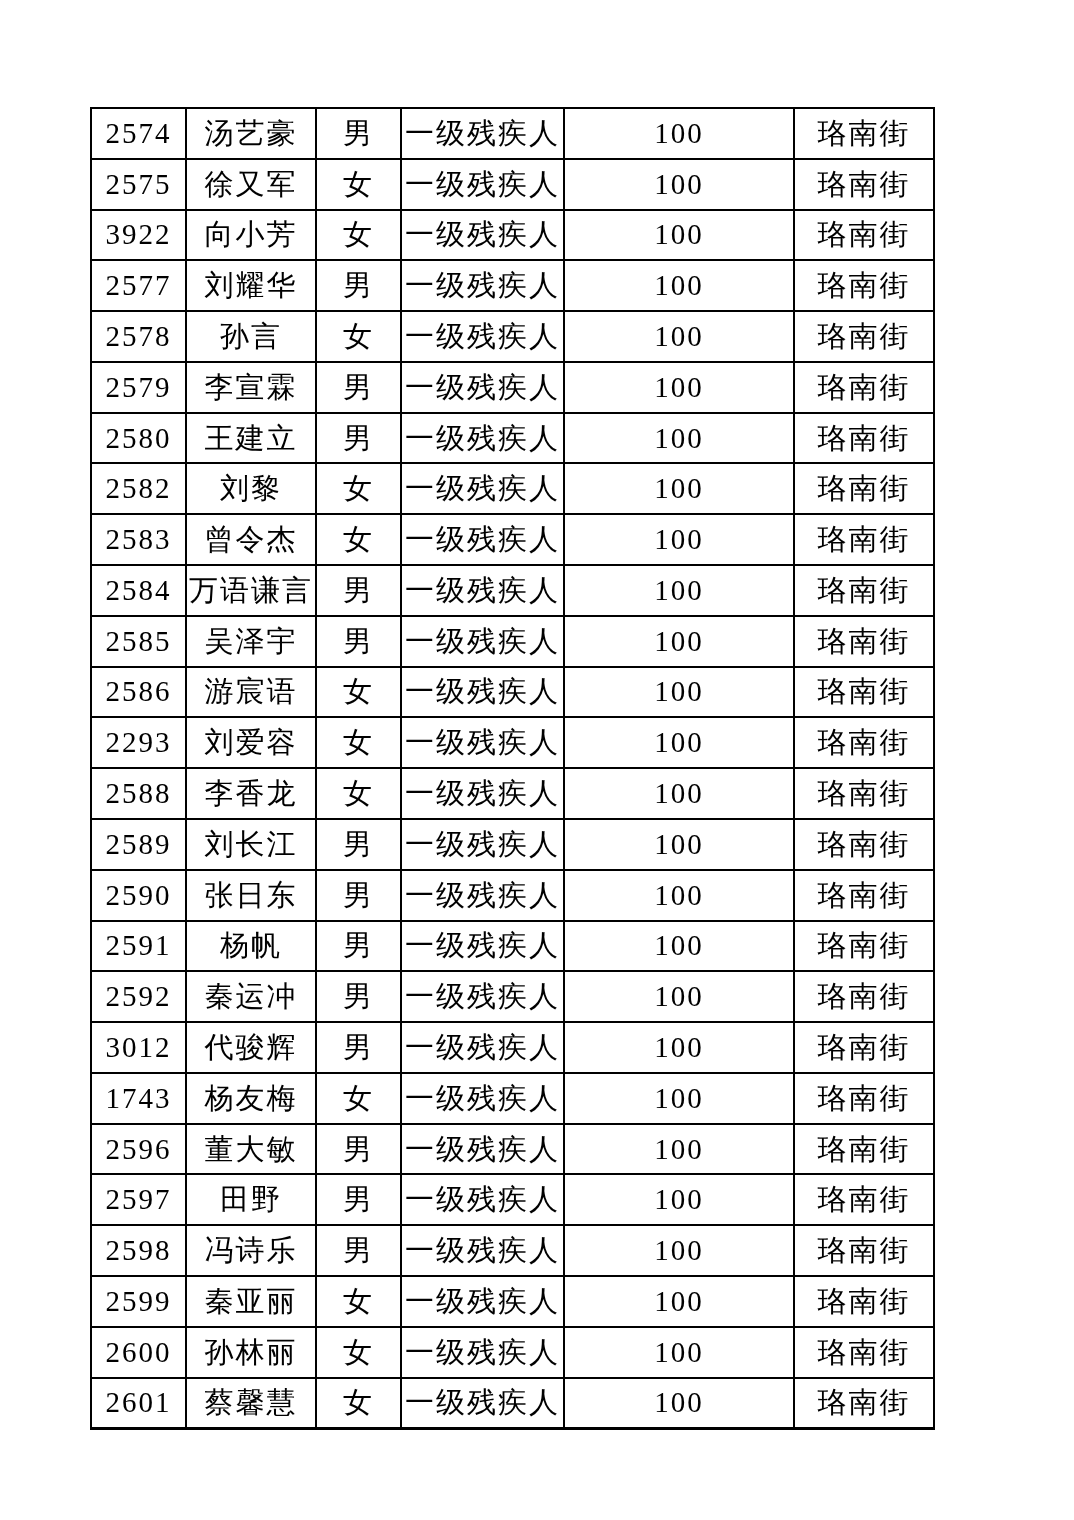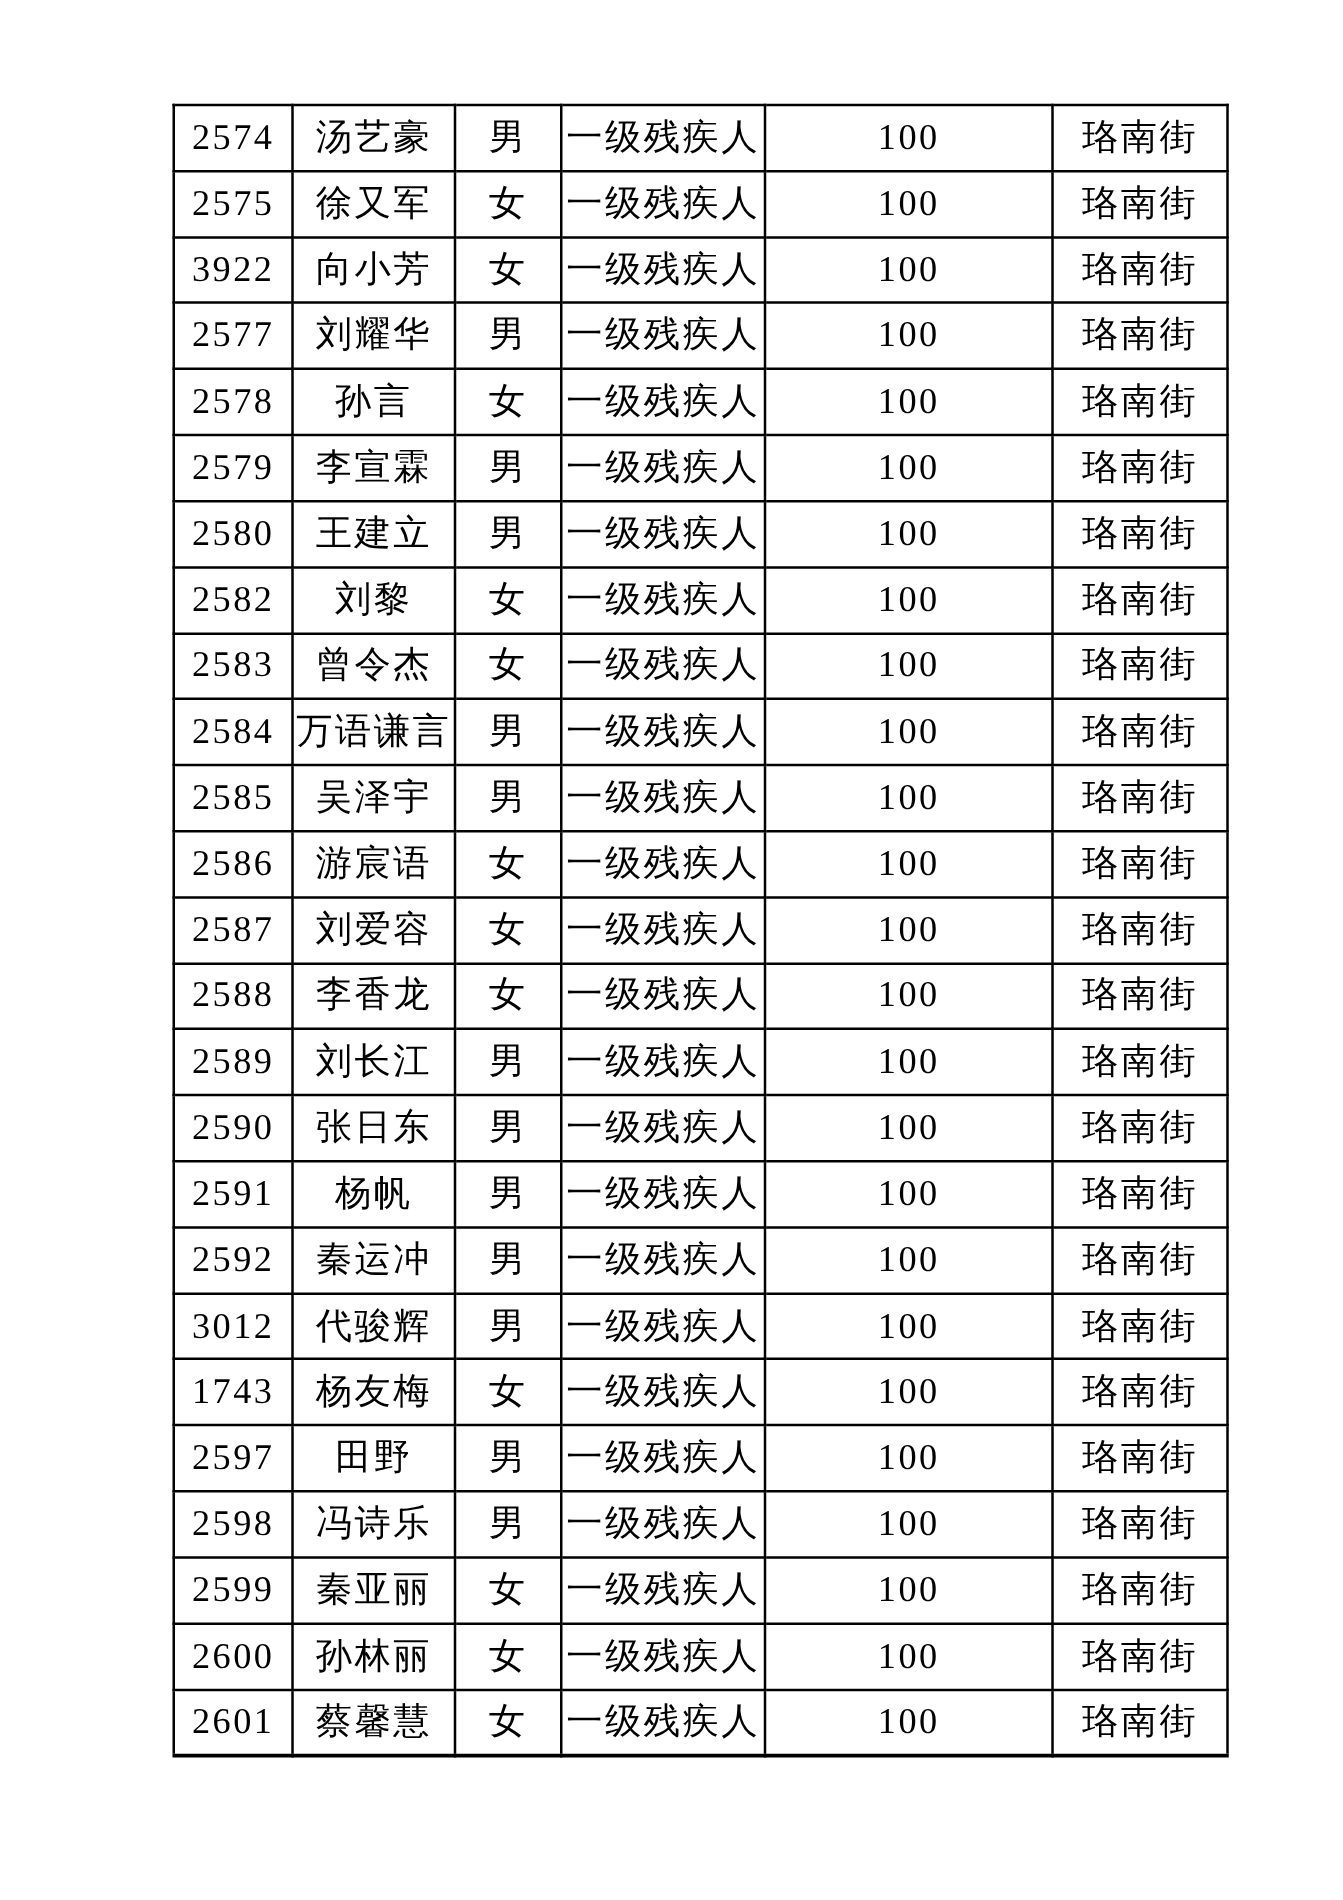--- a/index.html
+++ b/index.html
@@ -12,28 +12,27 @@
     width: 1074px;
     height: 1520px;
     background: #ffffff;
     overflow: hidden;
     font-family: "Liberation Serif", "DejaVu Serif", serif;
     color: #000000;
   }
   table.roster {
     position: absolute;
     left: 90px;
-    top: 83px;
+    top: 107px;
     width: 843px;
     height: 1323px;
     border-collapse: collapse;
     table-layout: fixed;
     border: 2px solid #000000;
     border-bottom-width: 3px;
-    margin-left: 48px;
   }
   table.roster td {
     border: 2px solid #000000;
     padding: 0;
     text-align: center;
     vertical-align: middle;
     font-size: 29px;
     line-height: 1;
     color: #000000;
     letter-spacing: 2px;
@@ -155,21 +154,21 @@
         </tr>
         <tr>
           <td class="cell-serial">2586</td>
           <td class="cell-name">游宸语</td>
           <td class="cell-gender">女</td>
           <td class="cell-category">一级残疾人</td>
           <td class="cell-amount">100</td>
           <td class="cell-street">珞南街</td>
         </tr>
         <tr>
-          <td class="cell-serial">2587</td>
+          <td class="cell-serial">2293</td>
           <td class="cell-name">刘爱容</td>
           <td class="cell-gender">女</td>
           <td class="cell-category">一级残疾人</td>
           <td class="cell-amount">100</td>
           <td class="cell-street">珞南街</td>
         </tr>
         <tr>
           <td class="cell-serial">2588</td>
           <td class="cell-name">李香龙</td>
           <td class="cell-gender">女</td>
@@ -214,20 +213,28 @@
           <td class="cell-name">代骏辉</td>
           <td class="cell-gender">男</td>
           <td class="cell-category">一级残疾人</td>
           <td class="cell-amount">100</td>
           <td class="cell-street">珞南街</td>
         </tr>
         <tr>
           <td class="cell-serial">1743</td>
           <td class="cell-name">杨友梅</td>
           <td class="cell-gender">女</td>
+          <td class="cell-category">一级残疾人</td>
+          <td class="cell-amount">100</td>
+          <td class="cell-street">珞南街</td>
+        </tr>
+        <tr>
+          <td class="cell-serial">2596</td>
+          <td class="cell-name">董大敏</td>
+          <td class="cell-gender">男</td>
           <td class="cell-category">一级残疾人</td>
           <td class="cell-amount">100</td>
           <td class="cell-street">珞南街</td>
         </tr>
         <tr>
           <td class="cell-serial">2597</td>
           <td class="cell-name">田野</td>
           <td class="cell-gender">男</td>
           <td class="cell-category">一级残疾人</td>
           <td class="cell-amount">100</td>

